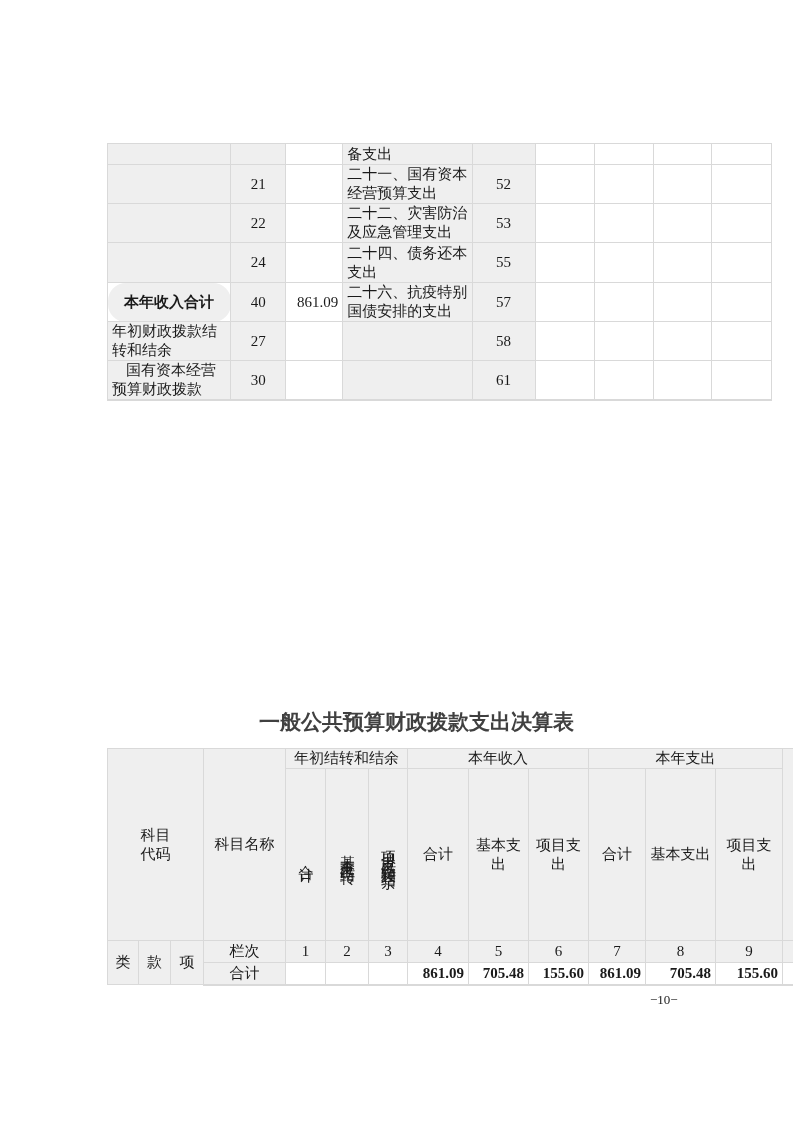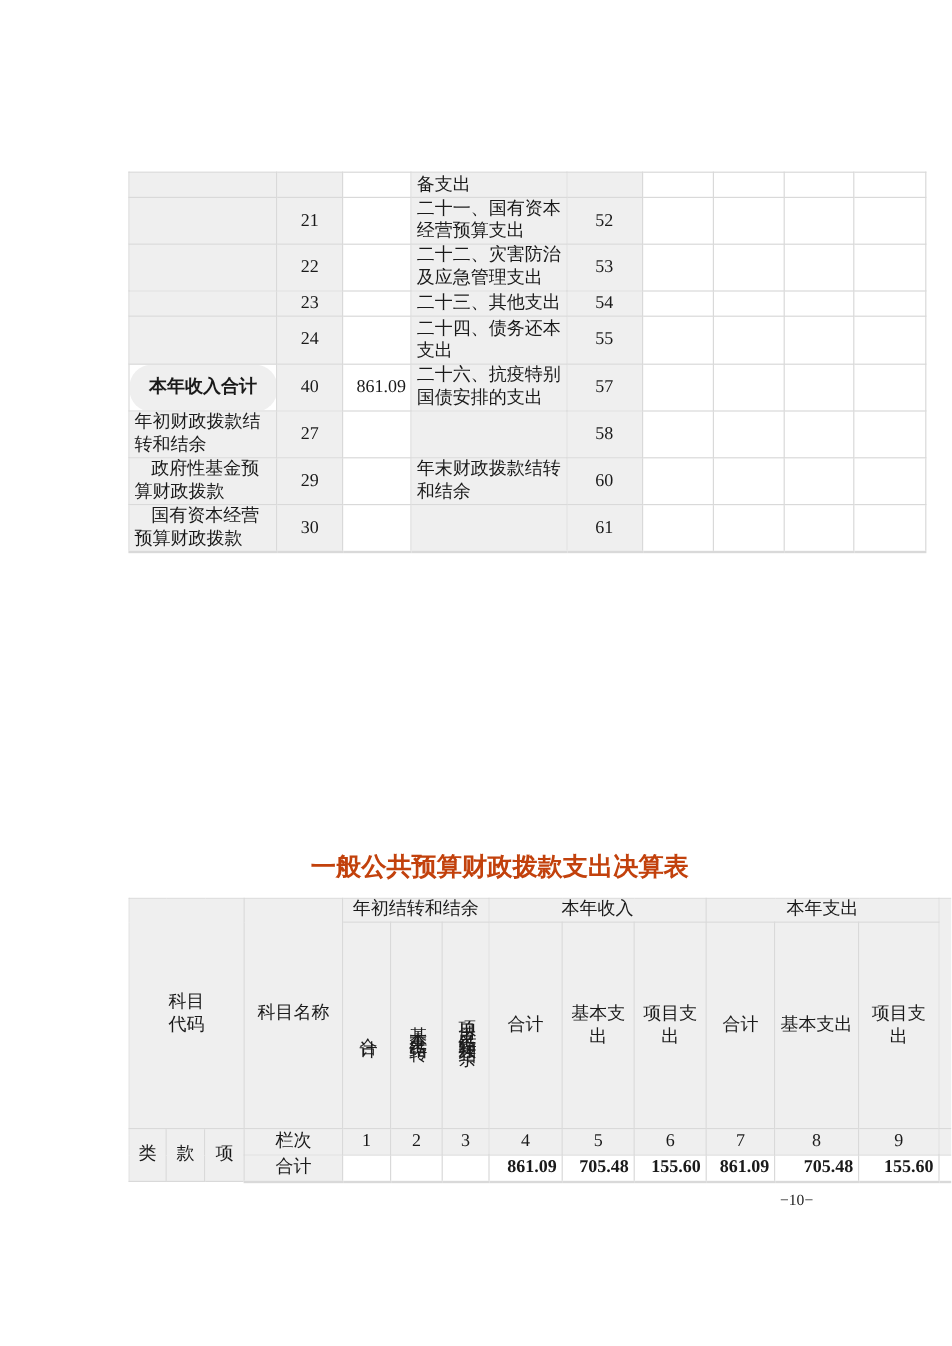--- a/index.html
+++ b/index.html
@@ -15,21 +15,21 @@
   .lft{text-align:left;}
   .b{font-weight:bold;border-radius:18px;}
   .ind{text-indent:14px;}
   .pre{white-space:pre-line;}
   .t1{position:absolute;left:107px;top:143px;width:665px;}
   .t2wrap{position:absolute;left:107px;top:748px;width:686px;height:239px;overflow:hidden;}
   .t2{width:730px;}
   .vtd{text-align:center;}
   .v{writing-mode:vertical-lr;text-orientation:upright;letter-spacing:3px;line-height:1;display:inline-block;}
   .title{position:absolute;left:40px;right:0;top:708px;text-align:center;font-size:21px;font-weight:bold;
-         color:#c2410c;font-family:"Liberation Sans","DejaVu Sans",sans-serif;}
+         color:#404040;font-family:"Liberation Sans","DejaVu Sans",sans-serif;}
   .pagenum{position:absolute;left:650px;top:992px;width:60px;font-size:13px;color:#222;}
 </style>
 </head>
 <body>
 
 <div class="page">
 
   <table class="t1">
     <colgroup>
       <col style="width:123px">
@@ -69,31 +69,20 @@
       <td class="lft"></td>
       <td class="ctr">22</td>
       <td class="w rt"></td>
       <td class="lft">二十二、灾害防治及应急管理支出</td>
       <td class="ctr">53</td>
       <td class="w rt"></td>
       <td class="w rt"></td>
       <td class="w rt"></td>
       <td class="w rt"></td>
     </tr>
-    <tr style="height:21px">
-      <td class="lft"></td>
-      <td class="ctr">23</td>
-      <td class="w rt"></td>
-      <td class="lft">二十三、其他支出</td>
-      <td class="ctr">54</td>
-      <td class="w rt"></td>
-      <td class="w rt"></td>
-      <td class="w rt"></td>
-      <td class="w rt"></td>
-    </tr>
     <tr style="height:40px">
       <td class="lft"></td>
       <td class="ctr">24</td>
       <td class="w rt"></td>
       <td class="lft">二十四、债务还本支出</td>
       <td class="ctr">55</td>
       <td class="w rt"></td>
       <td class="w rt"></td>
       <td class="w rt"></td>
       <td class="w rt"></td>
@@ -108,31 +97,20 @@
       <td class="w rt"></td>
       <td class="w rt"></td>
       <td class="w rt"></td>
     </tr>
     <tr style="height:38px">
       <td class="lft">年初财政拨款结转和结余</td>
       <td class="ctr">27</td>
       <td class="w rt"></td>
       <td class="lft"></td>
       <td class="ctr">58</td>
-      <td class="w rt"></td>
-      <td class="w rt"></td>
-      <td class="w rt"></td>
-      <td class="w rt"></td>
-    </tr>
-    <tr style="height:39px">
-      <td class="lft ind">政府性基金预算财政拨款</td>
-      <td class="ctr">29</td>
-      <td class="w rt"></td>
-      <td class="lft">年末财政拨款结转和结余</td>
-      <td class="ctr">60</td>
       <td class="w rt"></td>
       <td class="w rt"></td>
       <td class="w rt"></td>
       <td class="w rt"></td>
     </tr>
     <tr style="height:39px">
       <td class="lft ind">国有资本经营预算财政拨款</td>
       <td class="ctr">30</td>
       <td class="w rt"></td>
       <td class="lft"></td>

